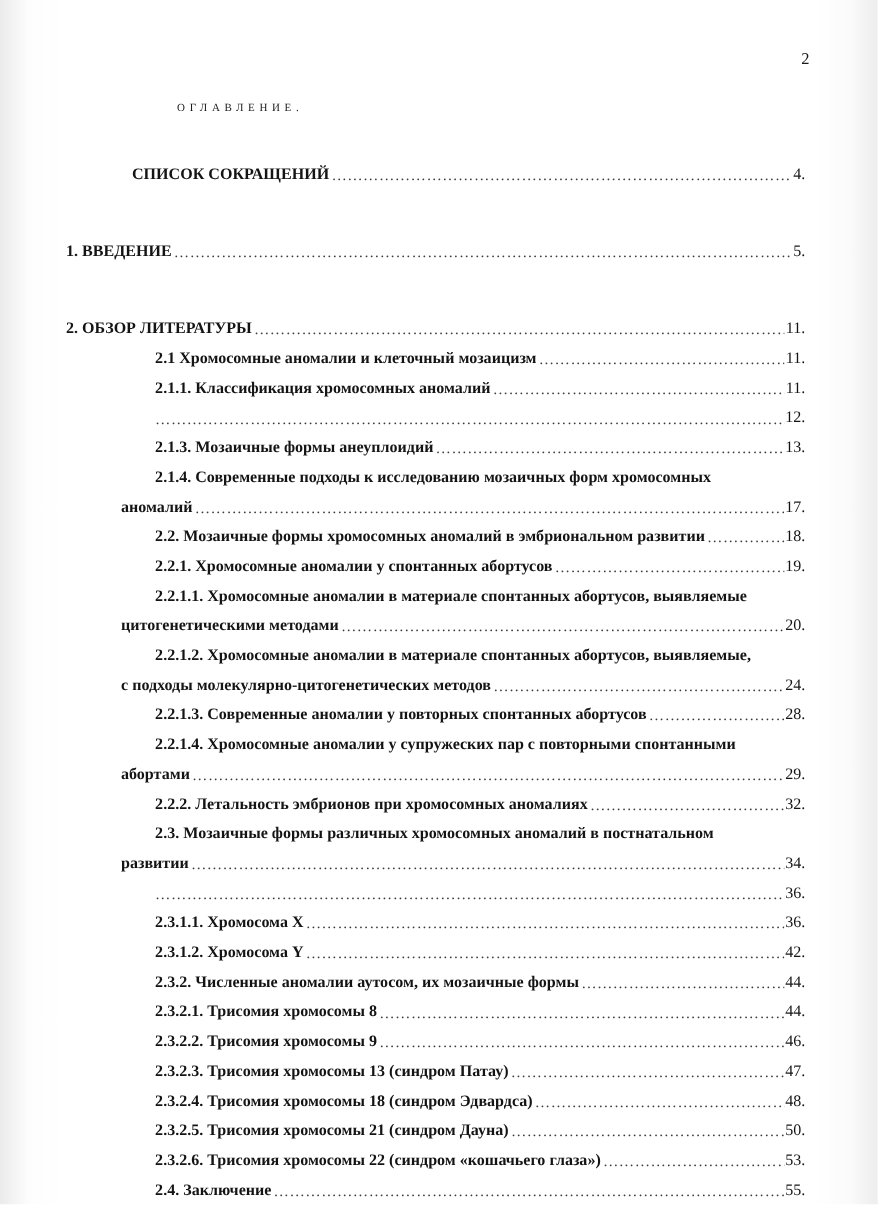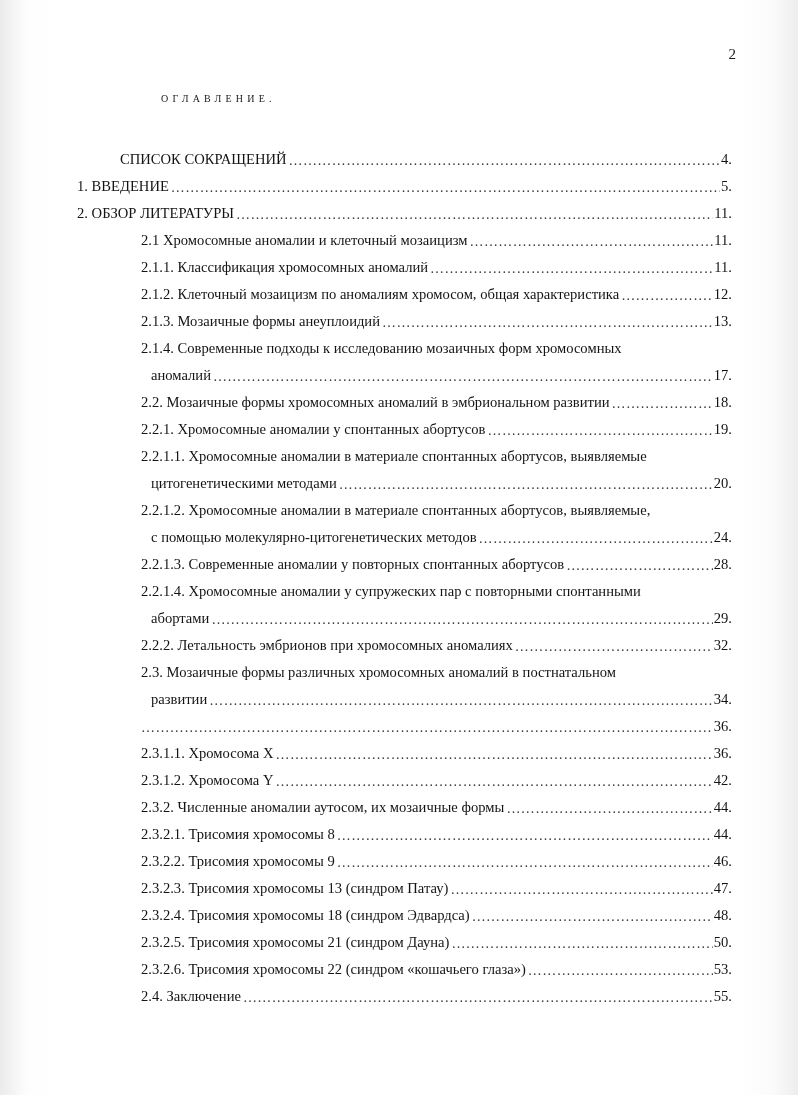--- a/index.html
+++ b/index.html
@@ -64,20 +64,21 @@
   
   .row {
     display: flex;
     align-items: baseline;
     padding-right: 66px;
   }
 
   .row .label {
     flex: 0 0 auto;
     padding-right: 2px;
+    font-weight: bold;
   }
 
   .row .leader {
     flex: 1 1 auto;
     overflow: hidden;
     white-space: nowrap;
     color: #3a3a3a;
     font-size: 14px;
     letter-spacing: 0.4px;
     transform: translateY(1px);
@@ -87,23 +88,23 @@
     flex: 0 0 auto;
     padding-left: 1px;
     text-align: right;
   }
 
   
   .row.nodots .leader { visibility: hidden; }
 
   
   .lvl-top   { padding-left: 120px; }
-  .lvl-num   { padding-left: 77px; }
+  .lvl-num   { padding-left: 60px; margin-top: 43px; }
   .lvl-sub   { padding-left: 141px; }
-  .lvl-cont  { padding-left: 110px; margin-left: 41px; }
+  .lvl-cont  { padding-left: 110px; }
 </style>
 </head>
 <body>
 
 <div class="page">
 
   <div class="page-number">2</div>
 
   <div class="doc-title">ОГЛАВЛЕНИЕ.</div>
 
@@ -138,21 +139,20 @@
       </div>
       <div class="toc-entry">
         <div class="row lvl-sub">
           <span class="label">2.1.1. Классификация хромосомных аномалий</span>
           <span class="leader">……………………………………………………………………………………………………………………………………………………………………………………………………………………………………………………………………………………………………………………………</span>
           <span class="pageno">11.</span>
         </div>
       </div>
       <div class="toc-entry">
         <div class="row lvl-sub">
-          <span class="label">2.1.2. Клеточный мозаицизм по аномалиям хромосом, общая характеристика</span>
           <span class="leader">……………………………………………………………………………………………………………………………………………………………………………………………………………………………………………………………………………………………………………………………</span>
           <span class="pageno">12.</span>
         </div>
       </div>
       <div class="toc-entry">
         <div class="row lvl-sub">
           <span class="label">2.1.3. Мозаичные формы анеуплоидий</span>
           <span class="leader">……………………………………………………………………………………………………………………………………………………………………………………………………………………………………………………………………………………………………………………………</span>
           <span class="pageno">13.</span>
         </div>
@@ -201,21 +201,21 @@
       </div>
       <div class="toc-entry">
         <div class="row lvl-sub nodots">
           <span class="label">2.2.1.2. Хромосомные аномалии в материале спонтанных абортусов, выявляемые,</span>
           <span class="leader">……………………………………………………………………………………………………………………………………………………………………………………………………………………………………………………………………………………………………………………………</span>
           <span class="pageno"></span>
         </div>
       </div>
       <div class="toc-entry">
         <div class="row lvl-cont">
-          <span class="label">с помощью молекулярно-цитогенетических методов</span>
+          <span class="label">с подходы молекулярно-цитогенетических методов</span>
           <span class="leader">……………………………………………………………………………………………………………………………………………………………………………………………………………………………………………………………………………………………………………………………</span>
           <span class="pageno">24.</span>
         </div>
       </div>
       <div class="toc-entry">
         <div class="row lvl-sub">
           <span class="label">2.2.1.3.  Современные аномалии у повторных спонтанных абортусов</span>
           <span class="leader">……………………………………………………………………………………………………………………………………………………………………………………………………………………………………………………………………………………………………………………………</span>
           <span class="pageno">28.</span>
         </div>

